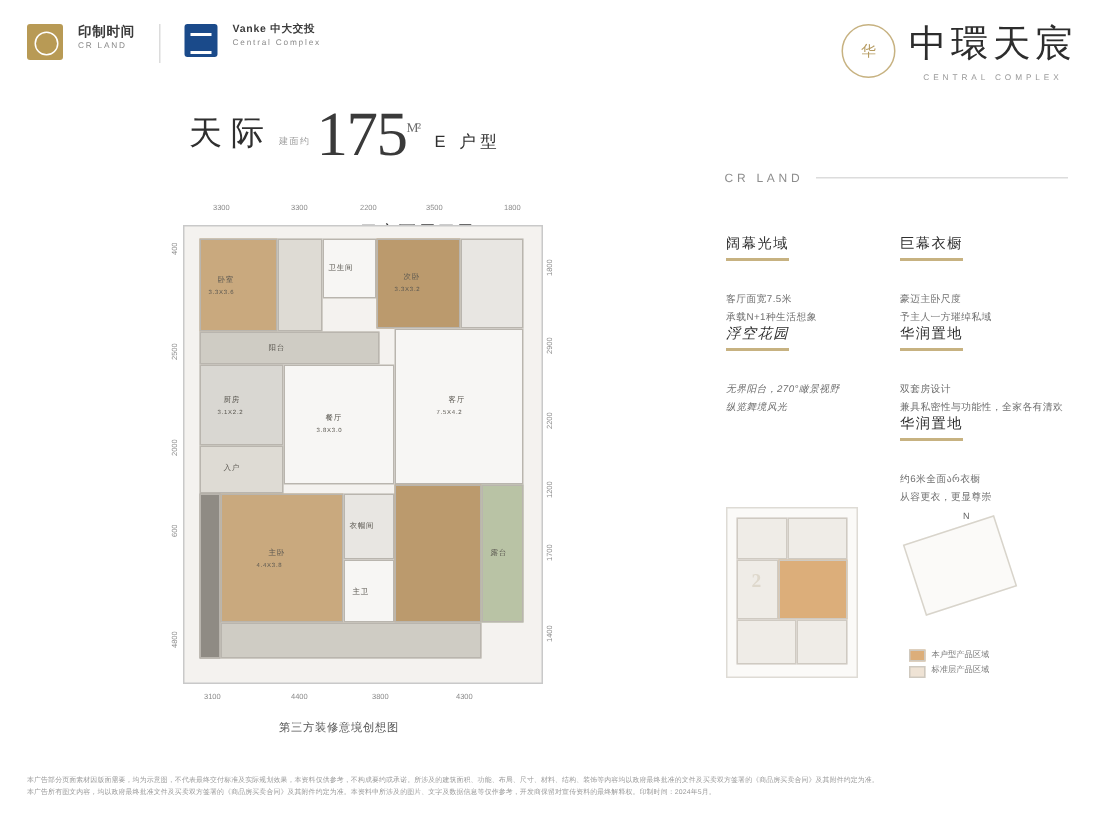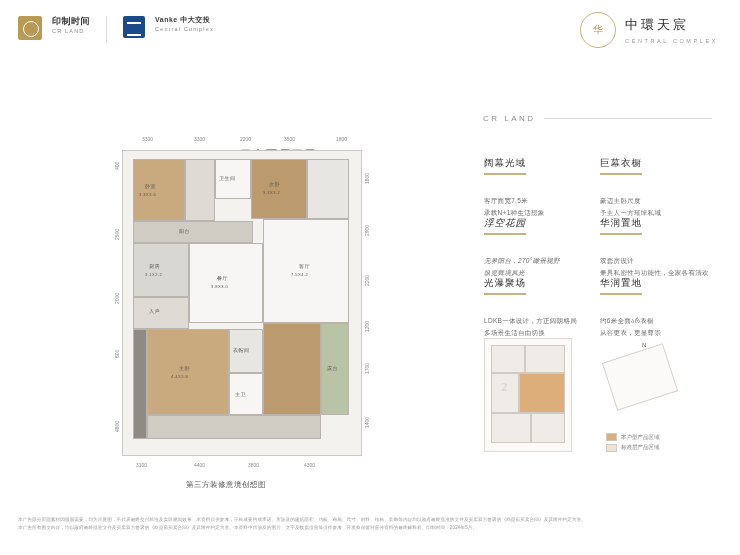--- a/index.html
+++ b/index.html
@@ -17,21 +17,21 @@
   .logo-txt{line-height:1.15;}
   .logo-cn{font-size:9px;color:#3b3b3b;letter-spacing:.5px;font-weight:bold;}
   .logo-en{font-size:5.5px;color:#8a8a8a;letter-spacing:1.2px;margin-top:2px;}
   .logo-divider{width:1px;height:26px;background:#dcdcdc;margin:0 6px;}
   .logo-mark2{width:22px;height:22px;background:#1a4a8a;border-radius:2px;position:relative;}
   .logo-mark2:after{content:"";position:absolute;left:4px;top:6px;width:14px;height:10px;border-top:2px solid #fff;border-bottom:2px solid #fff;}
 
   .logo-right{position:absolute;right:22px;top:12px;display:flex;align-items:center;gap:9px;}
   .seal{width:34px;height:34px;border:1px solid #c7b281;border-radius:50%;position:relative;}
   .seal span{position:absolute;left:0;right:0;top:10px;text-align:center;font-size:10px;color:#b59a5f;font-family:"Liberation Serif",serif;}
-  .brand-cn{font-size:13px;color:#2d2d2d;letter-spacing:3px;font-family:"Liberation Serif",serif;}
+  .brand-cn{font-size:25px;color:#2d2d2d;letter-spacing:3px;font-family:"Liberation Serif",serif;}
   .brand-en{font-size:5.5px;color:#9a9a9a;letter-spacing:2.6px;margin-top:4px;text-align:center;}
 
   
   .title-wrap{position:absolute;left:126px;top:72px;display:flex;align-items:flex-end;}
   .t-cn{font-size:22px;letter-spacing:6px;color:#2f2f2f;font-family:"Liberation Serif",serif;padding-bottom:6px;}
   .t-sub{font-size:6px;color:#9b9b9b;letter-spacing:1px;padding:0 4px 10px 4px;line-height:1.4;text-align:center;}
   .t-num{font-size:42px;color:#3a3a3a;font-family:"Liberation Serif",serif;letter-spacing:-1px;line-height:.9;}
   .t-m2{font-size:9px;color:#6a6a6a;vertical-align:super;}
   .t-type{font-size:11px;letter-spacing:3px;color:#2f2f2f;padding:0 0 8px 10px;}
   .t-rooms{position:absolute;left:240px;top:107px;font-size:11px;letter-spacing:2px;color:#3a3a3a;margin-top:40px;}
@@ -103,20 +103,28 @@
   <div class="logo-right">
     <div class="seal">
       <span>华</span>
     </div>
     <div>
       <div class="brand-cn">中環天宸</div>
       <div class="brand-en">CENTRAL COMPLEX</div>
     </div>
   </div>
 
+  <div class="title-wrap">
+    <div class="t-cn">天际</div>
+    <div class="t-sub">建面约</div>
+    <div class="t-num">
+      <span>175</span><span class="t-m2">M²</span>
+    </div>
+    <div class="t-type">E 户型</div>
+  </div>
   <div class="t-rooms">四室两厅三卫</div>
 
   <div class="plan">
 
     <div class="dim-h" style="left:34px;top:0px;">3300</div>
     <div class="dim-h" style="left:86px;top:0px;">3300</div>
     <div class="dim-h" style="left:132px;top:0px;">2200</div>
     <div class="dim-h" style="left:176px;top:0px;">3500</div>
     <div class="dim-h" style="left:228px;top:0px;">1800</div>
 
@@ -211,25 +219,20 @@
   </div>
   <div class="feat" style="left:484px;top:212px;font-style:italic;">
     <div class="feat-h">浮空花园</div>
     <div class="feat-p" style="white-space:pre-line">无界阳台，270°瞰景视野
 纵览舞境风光</div>
   </div>
   <div class="feat" style="left:600px;top:212px;width:120px;">
     <div class="feat-h">华润置地</div>
     <div class="feat-p" style="white-space:pre-line">双套房设计
 兼具私密性与功能性，全家各有清欢</div>
-  </div>
-  <div class="feat" style="left:484px;top:272px;">
-    <div class="feat-h">光瀑聚场</div>
-    <div class="feat-p" style="white-space:pre-line">LDKB一体设计，方正阔朗格局
-多场景生活自由切换</div>
   </div>
   <div class="feat" style="left:600px;top:272px;">
     <div class="feat-h">华润置地</div>
     <div class="feat-p" style="white-space:pre-line">约6米全面არ衣橱
 从容更衣，更显尊崇</div>
   </div>
 
   <div class="mini">
     <div class="mm" style="left:6px;top:6px;width:34px;height:28px;"></div>
     <div class="mm" style="left:40px;top:6px;width:40px;height:28px;"></div>

